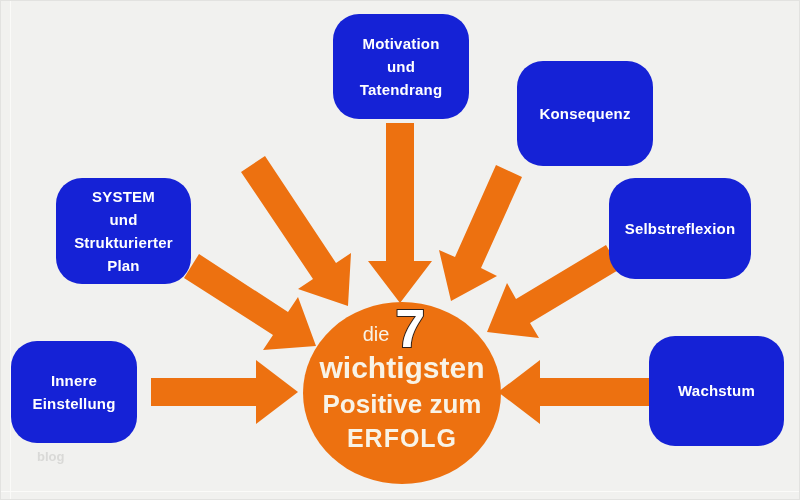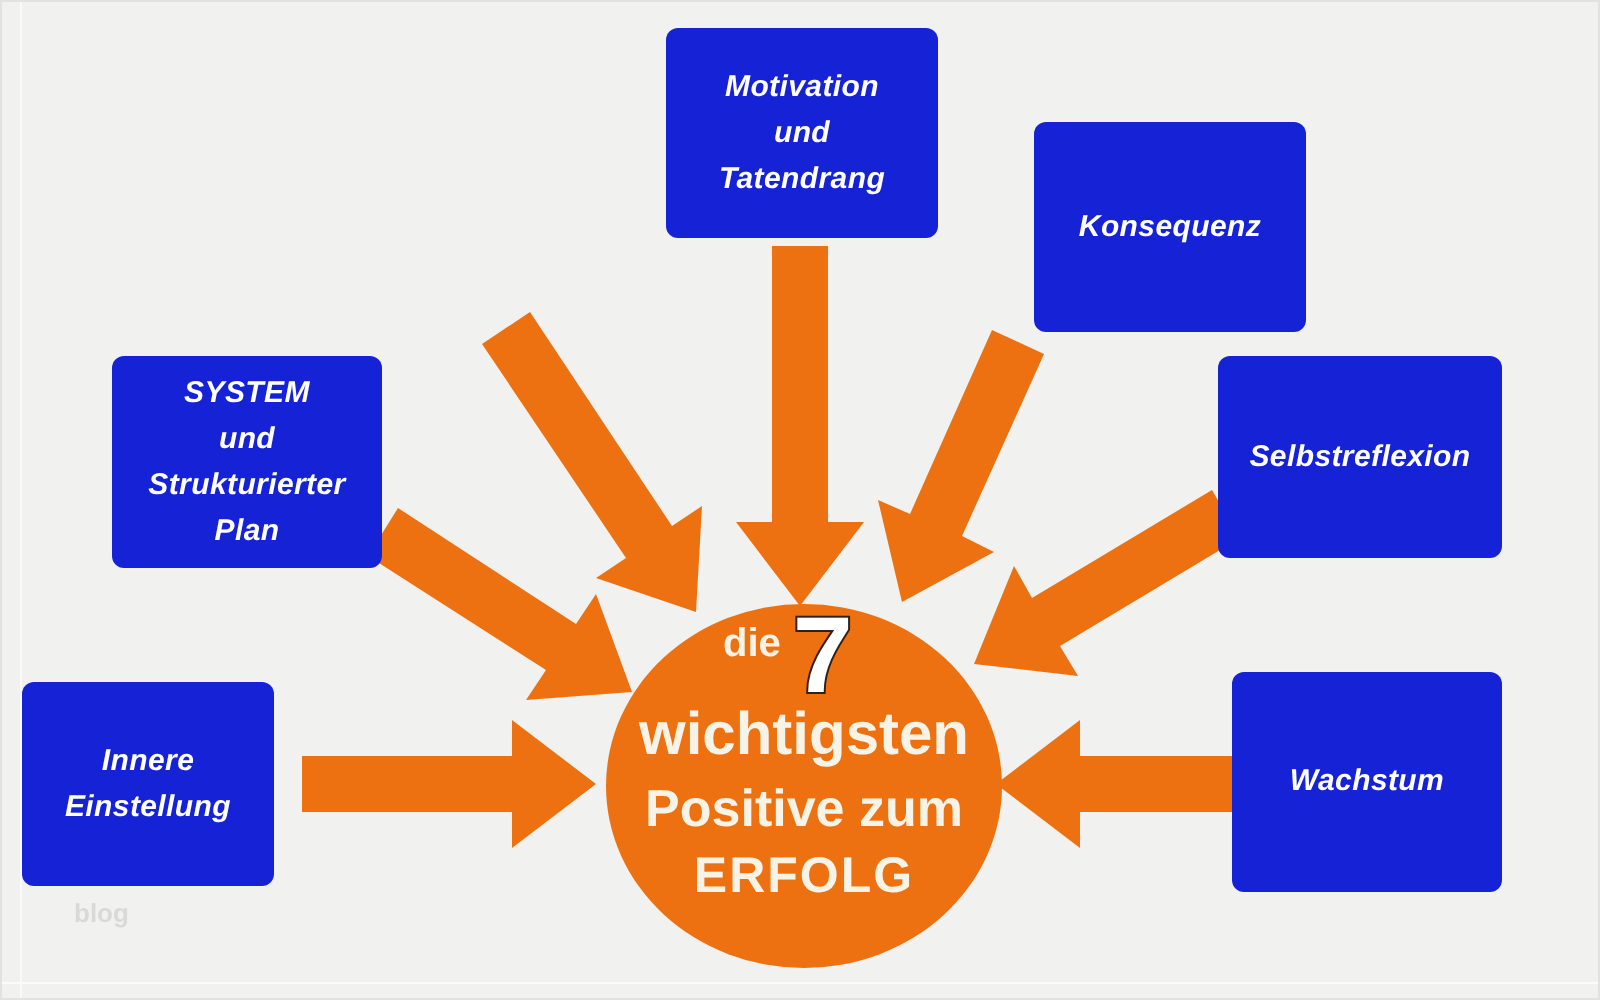--- a/index.html
+++ b/index.html
@@ -35,28 +35,27 @@
     position: absolute;
     left: 0; top: 0;
     width: 800px; height: 500px;
   }
   .arrows polygon {
     fill: var(--arrow-orange, #ed7110);
   }
   .box {
     position: absolute;
     background: var(--box-blue, #1522d6);
-    border-radius: 6px;
+    border-radius: 26px;
     display: flex;
     align-items: center;
     justify-content: center;
     text-align: center;
     box-sizing: border-box;
     padding: 0 15px;
-    font-style: italic;
   }
   .box .label {
     color: var(--box-text, #ffffff);
     font-size: 15px;
     font-weight: 700;
     line-height: 1.55;
     white-space: pre-line;
     letter-spacing: 0.2px;
   }
   .center-circle {
@@ -75,23 +74,23 @@
     text-align: center;
   }
   .die-seven-row {
     display: flex;
     align-items: flex-end;
     transform: translateX(-8px);
     height: 46px;
   }
   .die-label {
     font-size: 20px;
-    font-weight: 700;
+    font-weight: 400;
     margin-right: 6px;
-    margin-bottom: 16px;
+    margin-bottom: 4px;
   }
   .seven-number {
     font-size: 54px;
     font-weight: 700;
     line-height: 0.82;
     color: #ffffff;
     -webkit-text-stroke: 2px var(--seven-outline, #30211a);
     paint-order: stroke fill;
     text-shadow: 0 0 1px var(--seven-outline, #30211a);
   }
@@ -158,21 +157,21 @@
   </div>
 
   <div class="box" style="left:516px; top:60px; width:136px; height:105px;">
     <span class="label">Konsequenz</span>
   </div>
 
   <div class="box" style="left:608px; top:177px; width:142px; height:101px;">
     <span class="label">Selbstreflexion</span>
   </div>
 
-  <div class="box" style="left:615px; top:335px; width:135px; height:110px;">
+  <div class="box" style="left:648px; top:335px; width:135px; height:110px;">
     <span class="label">Wachstum</span>
   </div>
 
   <div class="center-circle">
     <div class="die-seven-row">
       <span class="die-label">die</span>
       <span class="seven-number">7</span>
     </div>
     <span class="line-wichtigsten">wichtigsten</span>
     <span class="line-bausteine">Positive zum</span>

